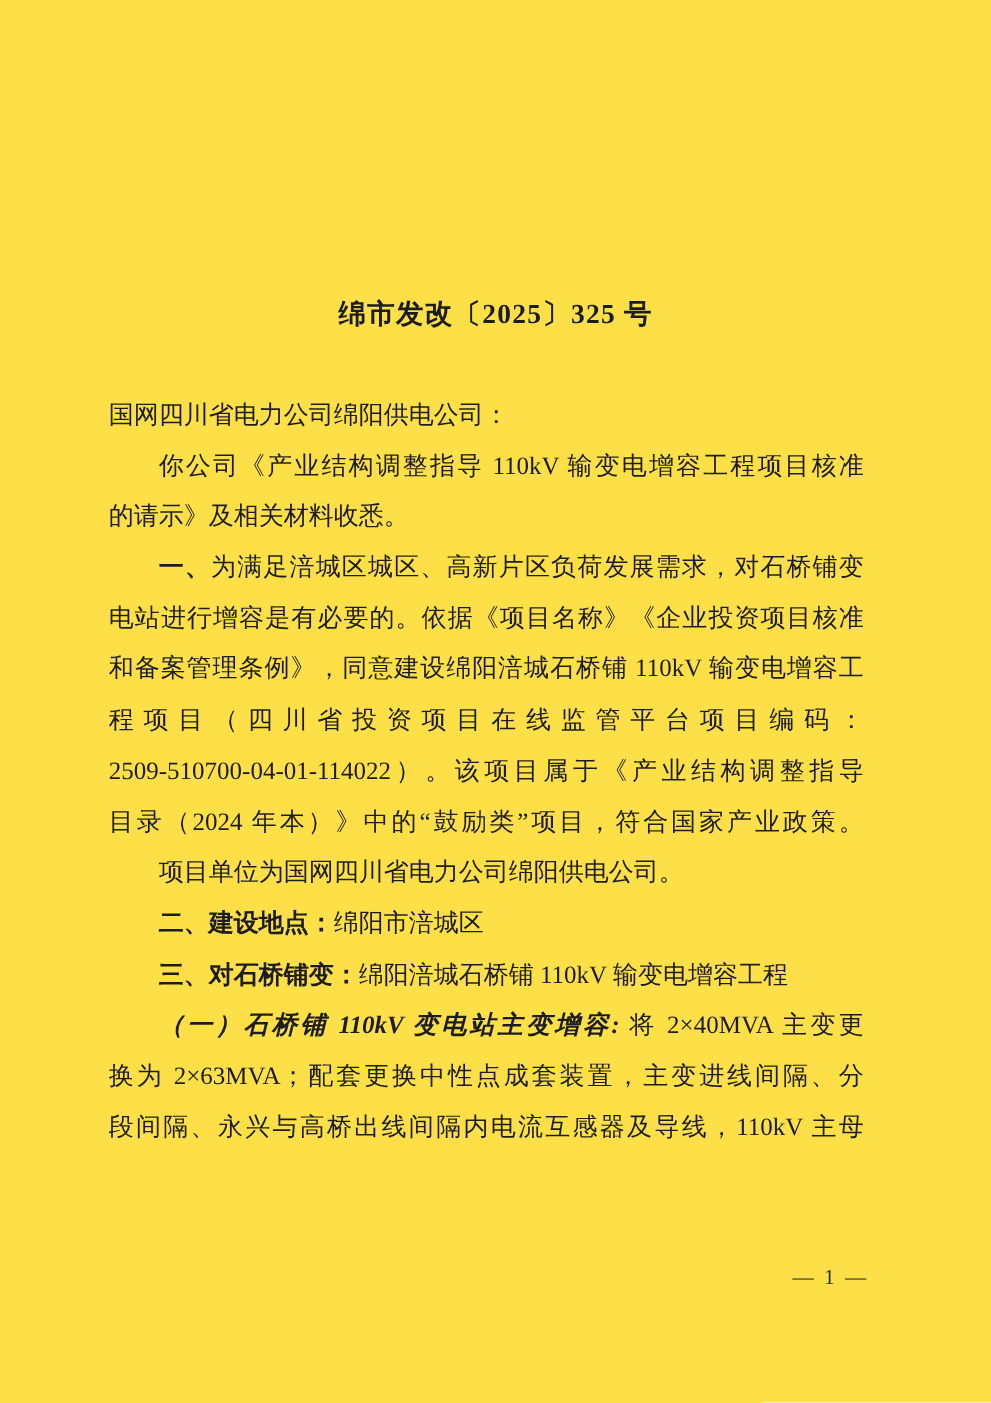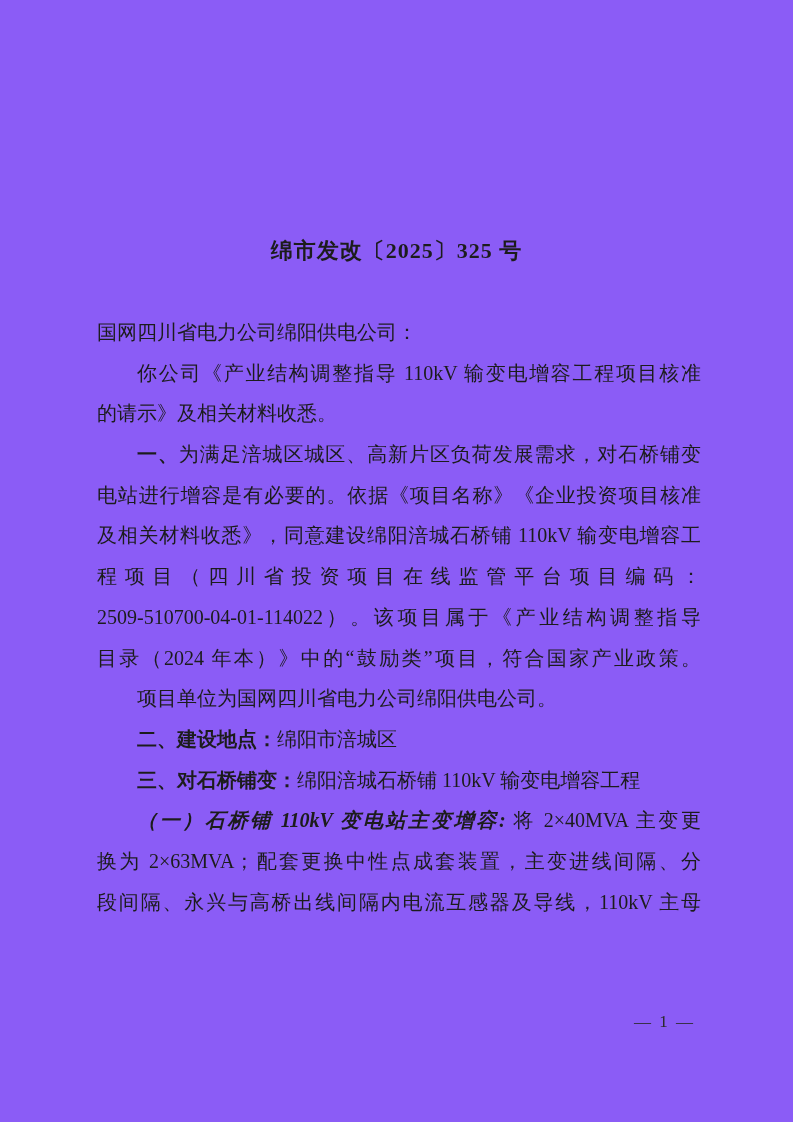--- a/index.html
+++ b/index.html
@@ -4,40 +4,40 @@
 <style>
   html, body {
     margin: 0;
     padding: 0;
     background: #ffffff;
   }
   .page {
     position: relative;
     width: 793px;
     height: 1122px;
-    background: #8b5cf6;
+    background: #fde047;
     overflow: hidden;
     color: #1c1c1c;
     font-family: "Liberation Serif", "DejaVu Serif", serif;
   }
   .doc-number {
     position: absolute;
     top: 236px;
     left: 0;
     width: 100%;
     text-align: center;
     font-size: 22px;
     font-weight: bold;
     letter-spacing: 1px;
     font-family: "Liberation Serif", "DejaVu Serif", serif;
   }
   .content {
     position: absolute;
     top: 312px;
-    left: 97px;
+    left: 87px;
     width: 604px;
   }
   .line {
     height: 40.7px;
     line-height: 40.7px;
     font-size: 20px;
     overflow: hidden;
     text-align: justify;
     text-align-last: left;
     white-space: normal;
@@ -76,21 +76,21 @@
 
 <div class="page">
   <div class="doc-number">绵市发改〔2025〕325 号</div>
 
   <div class="content">
       <div class="line"><span class="seg-normal">国网四川省电力公司绵阳供电公司：</span></div>
       <div class="line fill indent"><span class="seg-normal">你公司《产业结构调整指导 110kV 输变电增容工程项目核准</span></div>
       <div class="line"><span class="seg-normal">的请示》及相关材料收悉。</span></div>
       <div class="line fill indent"><span class="seg-hei">一、</span><span class="seg-normal">为满足涪城区城区、高新片区负荷发展需求，对石桥铺变</span></div>
       <div class="line fill"><span class="seg-normal">电站进行增容是有必要的。依据《项目名称》《企业投资项目核准</span></div>
-      <div class="line fill"><span class="seg-normal">及相关材料收悉》，同意建设绵阳涪城石桥铺 110kV 输变电增容工</span></div>
+      <div class="line fill"><span class="seg-normal">和备案管理条例》，同意建设绵阳涪城石桥铺 110kV 输变电增容工</span></div>
       <div class="line fill"><span class="seg-normal">程项目（四川省投资项目在线监管平台项目编码：</span></div>
       <div class="line fill"><span class="seg-normal">2509-510700-04-01-114022）。该项目属于《产业结构调整指导</span></div>
       <div class="line fill"><span class="seg-normal">目录（2024 年本）》中的“鼓励类”项目，符合国家产业政策。</span></div>
       <div class="line indent"><span class="seg-normal">项目单位为国网四川省电力公司绵阳供电公司。</span></div>
       <div class="line indent"><span class="seg-hei">二、建设地点：</span><span class="seg-normal">绵阳市涪城区</span></div>
       <div class="line indent"><span class="seg-hei">三、对石桥铺变：</span><span class="seg-normal">绵阳涪城石桥铺 110kV 输变电增容工程</span></div>
       <div class="line fill indent"><span class="seg-kai">（一）石桥铺 110kV 变电站主变增容: </span><span class="seg-normal">将 2×40MVA 主变更</span></div>
       <div class="line fill"><span class="seg-normal">换为 2×63MVA；配套更换中性点成套装置，主变进线间隔、分</span></div>
       <div class="line fill"><span class="seg-normal">段间隔、永兴与高桥出线间隔内电流互感器及导线，110kV 主母</span></div>
     </div>

